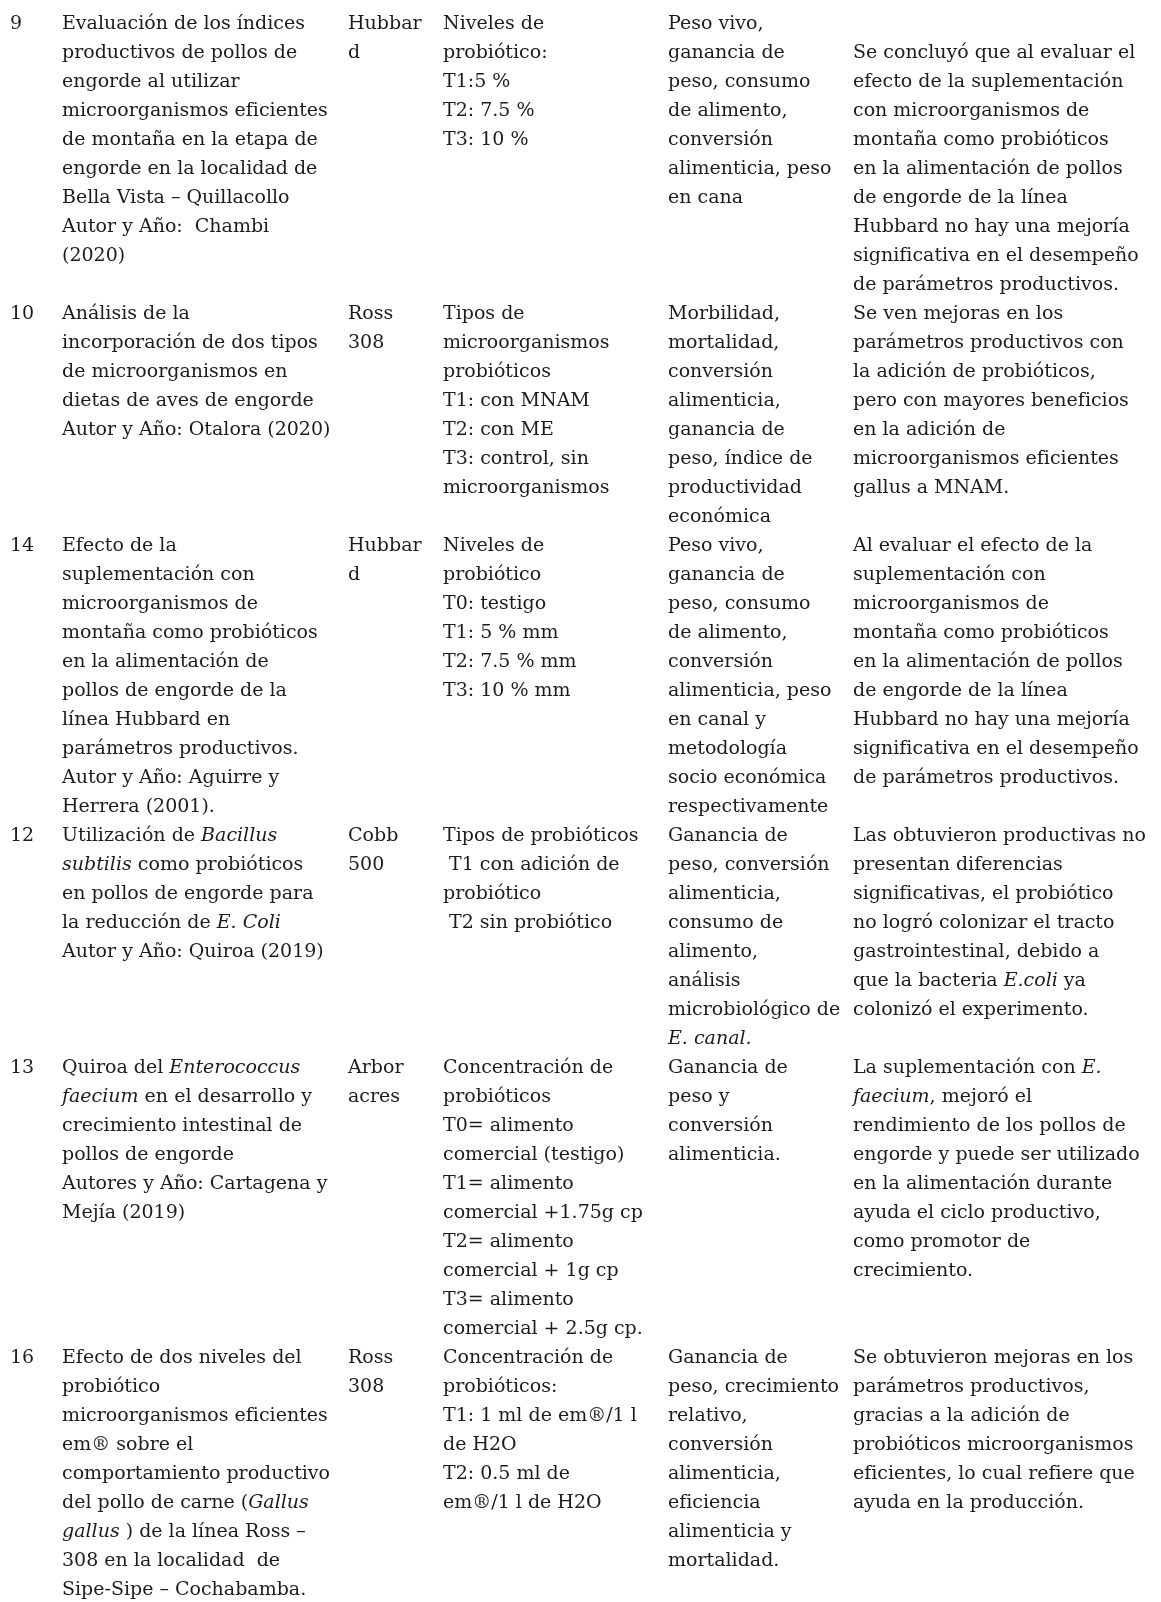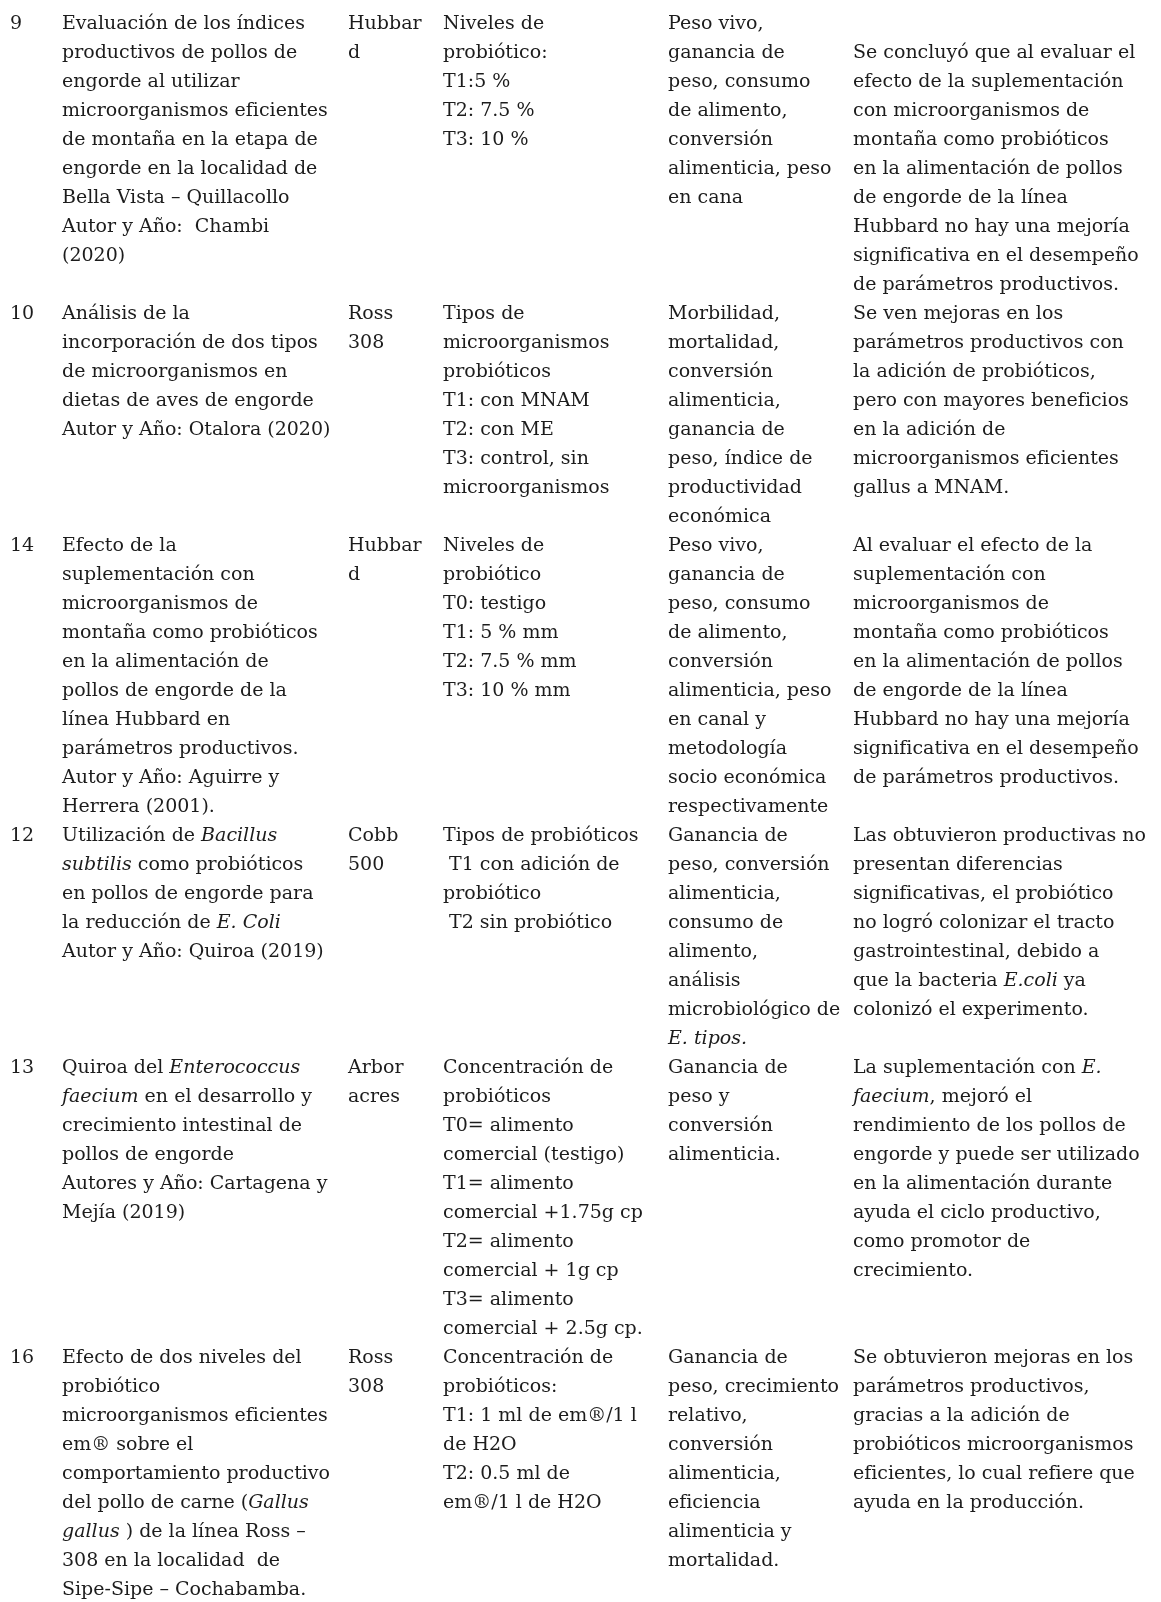--- a/index.html
+++ b/index.html
@@ -175,21 +175,21 @@
  T1 con adición de
 probiótico
  T2 sin probiótico</span></td>
           <td class="variables"><span>Ganancia de
 peso, conversión
 alimenticia,
 consumo de
 alimento,
 análisis
 microbiológico de
-</span><i>E. tipos.</i></td>
+</span><i>E. canal.</i></td>
           <td class="conclusion"><span>Las obtuvieron productivas no
 presentan diferencias
 significativas, el probiótico
 no logró colonizar el tracto
 gastrointestinal, debido a
 que la bacteria </span><i>E.coli</i><span> ya
 colonizó el experimento.</span></td>
         </tr>
         <tr data-row="13">
           <td class="number"><span>13</span></td>

